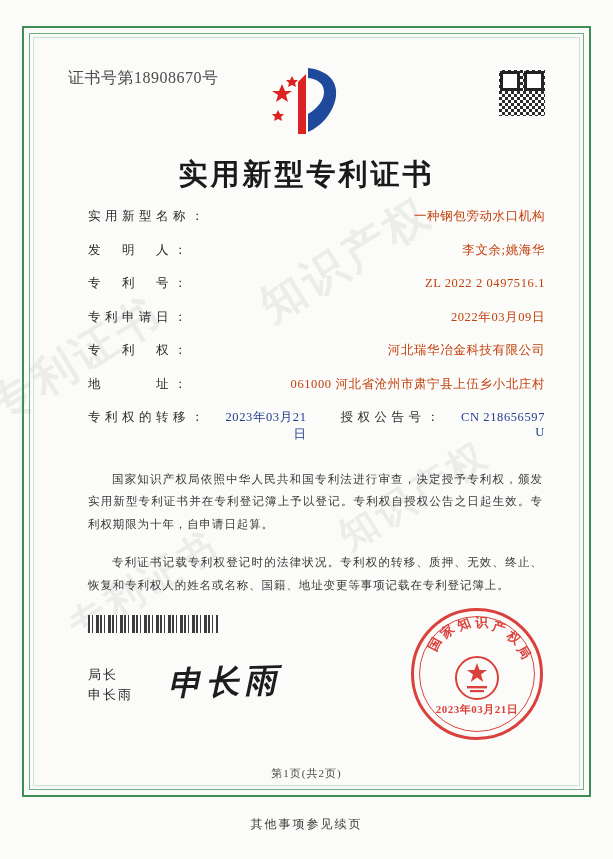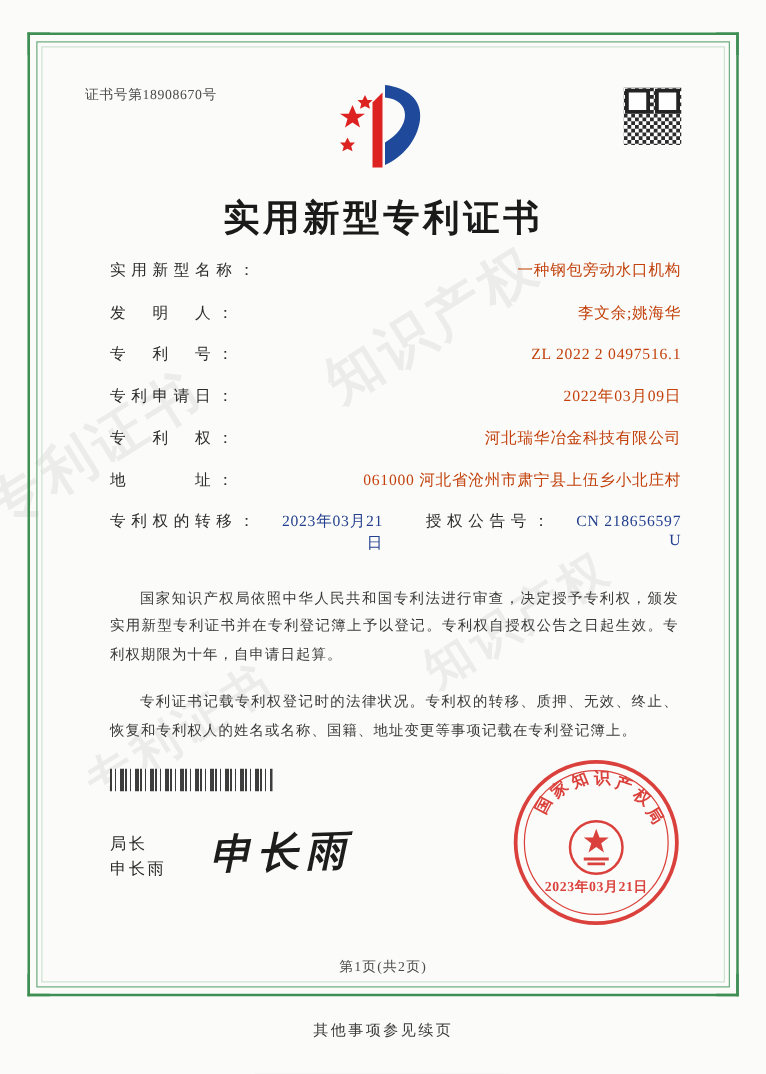--- a/index.html
+++ b/index.html
@@ -79,21 +79,21 @@
   .wm1 { left: -20px; top: 330px; }
   .wm2 { left: 250px; top: 230px; }
   .wm3 { left: 60px;  top: 560px; font-size: 38px; }
   .wm4 { left: 330px; top: 470px; font-size: 38px; }
 
   
   .cert-no {
     position: absolute;
     left: 68px;
     top: 68px;
-    font-size: 11px;
+    font-size: 16px;
     color: #4b4b4b;
     letter-spacing: 0.5px;
   }
   .logo {
     position: absolute;
     left: 268px;
     top: 62px;
     width: 76px;
     height: 76px;
   }

